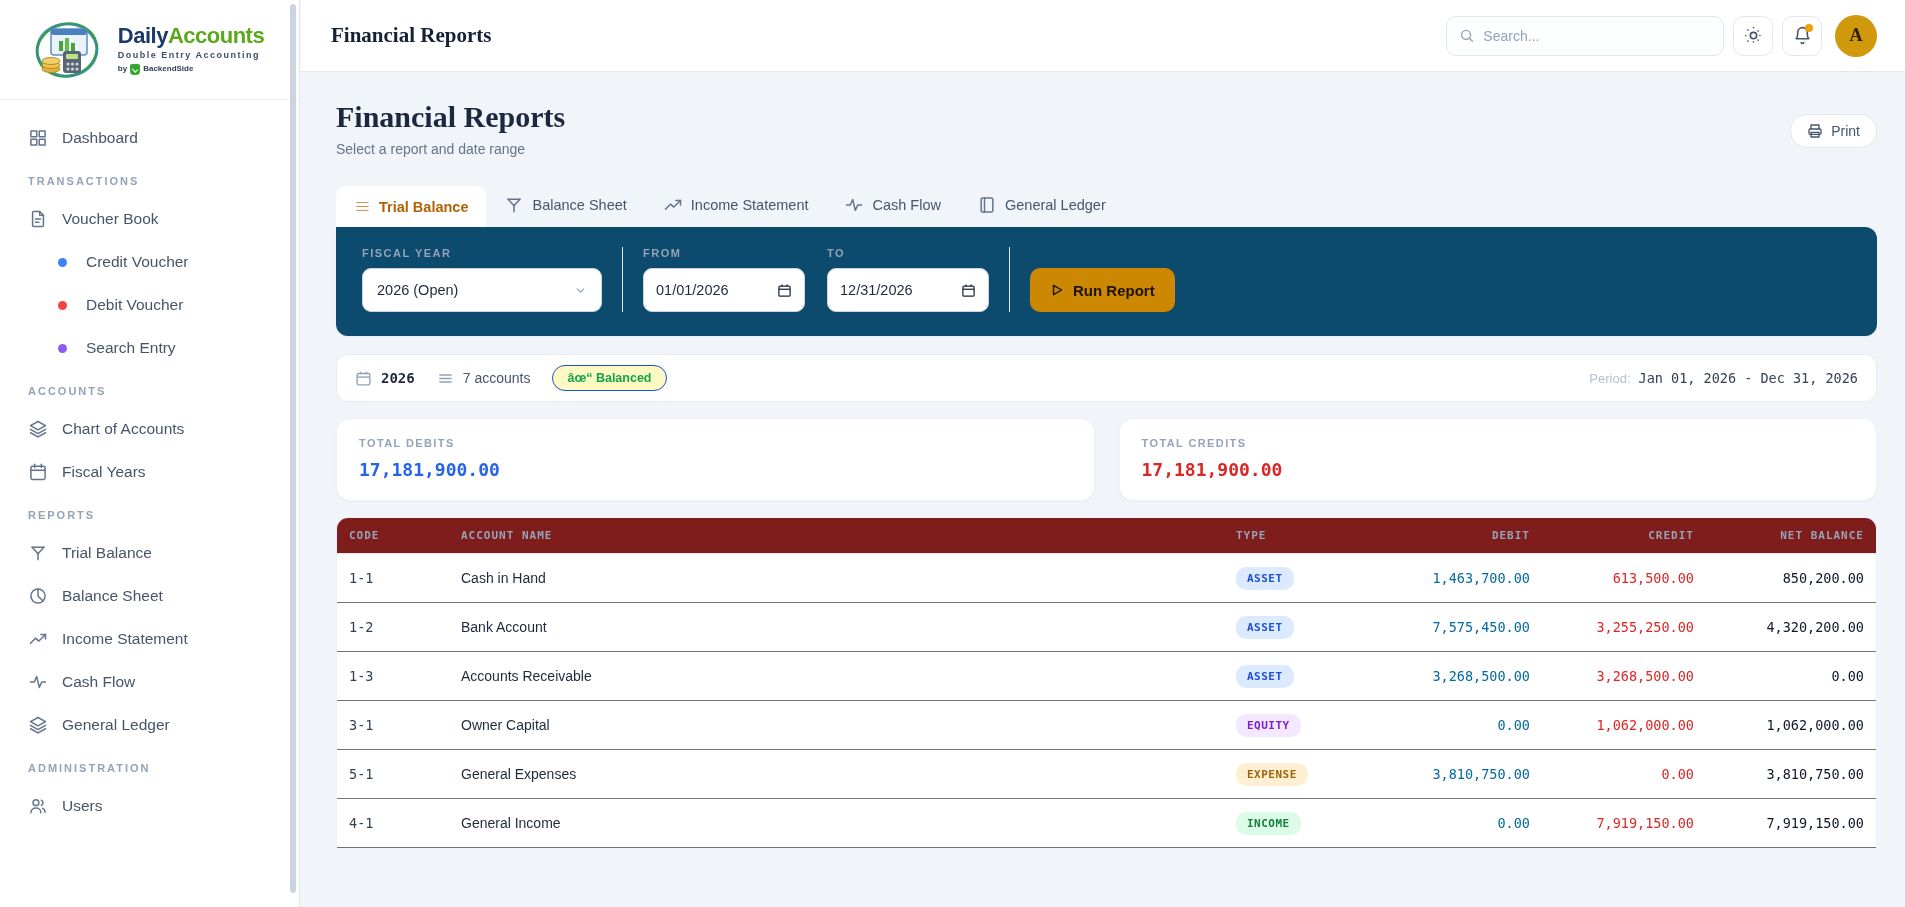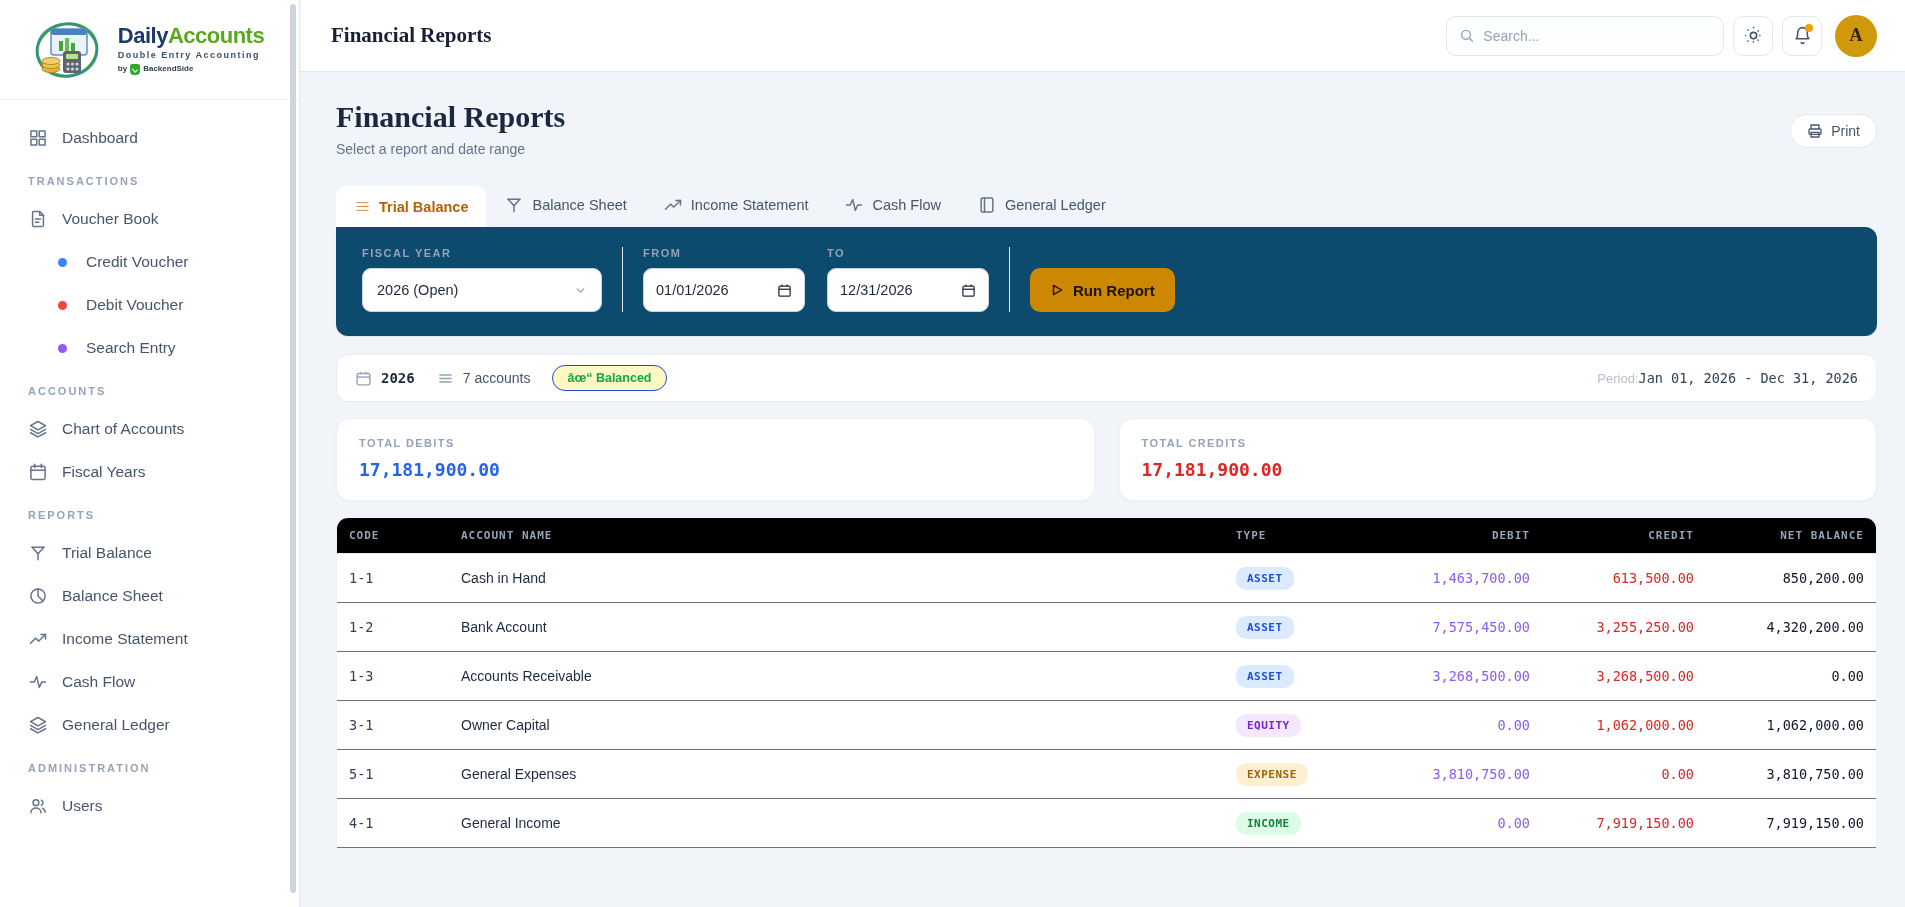--- a/index.html
+++ b/index.html
@@ -82,42 +82,42 @@
     border-radius:10px; padding:0 20px; height:44px; font-size:15px; font-weight:bold; color:#1d1402;
     cursor:pointer; font-family:"Liberation Sans", sans-serif; }
 
   .status-bar { margin-top:18px; background:#fff; border:1px solid #e7ecf2; border-radius:12px;
     padding:10px 18px; display:flex; align-items:center; gap:22px; }
   .status-item { display:flex; align-items:center; gap:9px; color:#475569; font-size:14px; }
   .status-item .ic { color:#94a3b8; }
   .status-year { font-weight:bold; color:#1e293b; font-size:14px; }
   .badge-balanced { background:#fef9c3; border:1px solid #1d4ed8; color:#16a34a; border-radius:999px;
     padding:5px 14px; font-size:12.5px; font-weight:bold; }
-  .status-period { margin-left:auto; font-size:13px; color:#b6c0cc; display:flex; align-items:center;justify-content:flex-end; }
+  .status-period { margin-left:auto; font-size:13px; color:#b6c0cc; display:flex; gap:8px; align-items:center;justify-content:flex-end; }
   .status-period .val { color:#334155; font-size:13.5px; }
 
   .totals { display:flex; gap:24px; margin-top:16px; }
   .total-card { flex:1; background:#fff; border:1px solid #eef1f5; border-radius:14px; padding:18px 22px 20px 22px;
     box-shadow:0 1px 2px rgba(15,23,42,0.03); }
   .total-label { font-size:11px; font-weight:bold; letter-spacing:1.4px; color:#94a3b8; }
   .total-value { font-size:18px; font-weight:bold; margin-top:10px; }
   .total-value.debit { color:#2563eb; }
   .total-value.credit { color:#dc2626; }
 
   .table-card { margin-top:16px; background:#fff; border-radius:12px 12px 0 0; overflow:hidden;
     border:1px solid #eef1f5; border-bottom:none; }
   table { width:100%; border-collapse:collapse; }
-  thead th { background:#000000; font-size:11px; font-weight:bold; letter-spacing:1px; color:#94a3b8;
+  thead th { background:#7f1d1d; font-size:11px; font-weight:bold; letter-spacing:1px; color:#94a3b8;
     text-align:left; padding:11px 12px; font-family:"DejaVu Sans Mono", monospace; border-bottom:1px solid #e2e8f0; }
   thead th.num, td.num { text-align:right; }
   tbody td { padding:0 12px; height:49px; border-bottom:1px solid #737373; font-size:14px; }
   td.code { font-family:"DejaVu Sans Mono", monospace; color:#334155; font-size:13.5px; }
   td.name { color:#1e293b; }
   td.num { font-family:"DejaVu Sans Mono", monospace; font-size:13.5px; }
-  td.num.debit { color:#8b5cf6; }
+  td.num.debit { color:#0369a1; }
   td.num.credit { color:#dc2626; }
   td.num.net { color:#0f172a; }
   .col-code { width:112px; } .col-type { width:150px; } .col-debit { width:168px; }
   .col-credit { width:164px; } .col-net { width:170px; }
   .type-badge { display:inline-block; border-radius:10px; padding:5px 11px; font-size:11px; font-weight:bold;
     font-family:"DejaVu Sans Mono", monospace; letter-spacing:0.5px; }
   .type-asset   { background:#dbeafe; color:#1d4ed8; }
   .type-equity  { background:#f3e8ff; color:#7e22ce; }
   .type-expense { background:#fdf0d2; color:#a16207; }
   .type-income  { background:#dcfce7; color:#15803d; }

